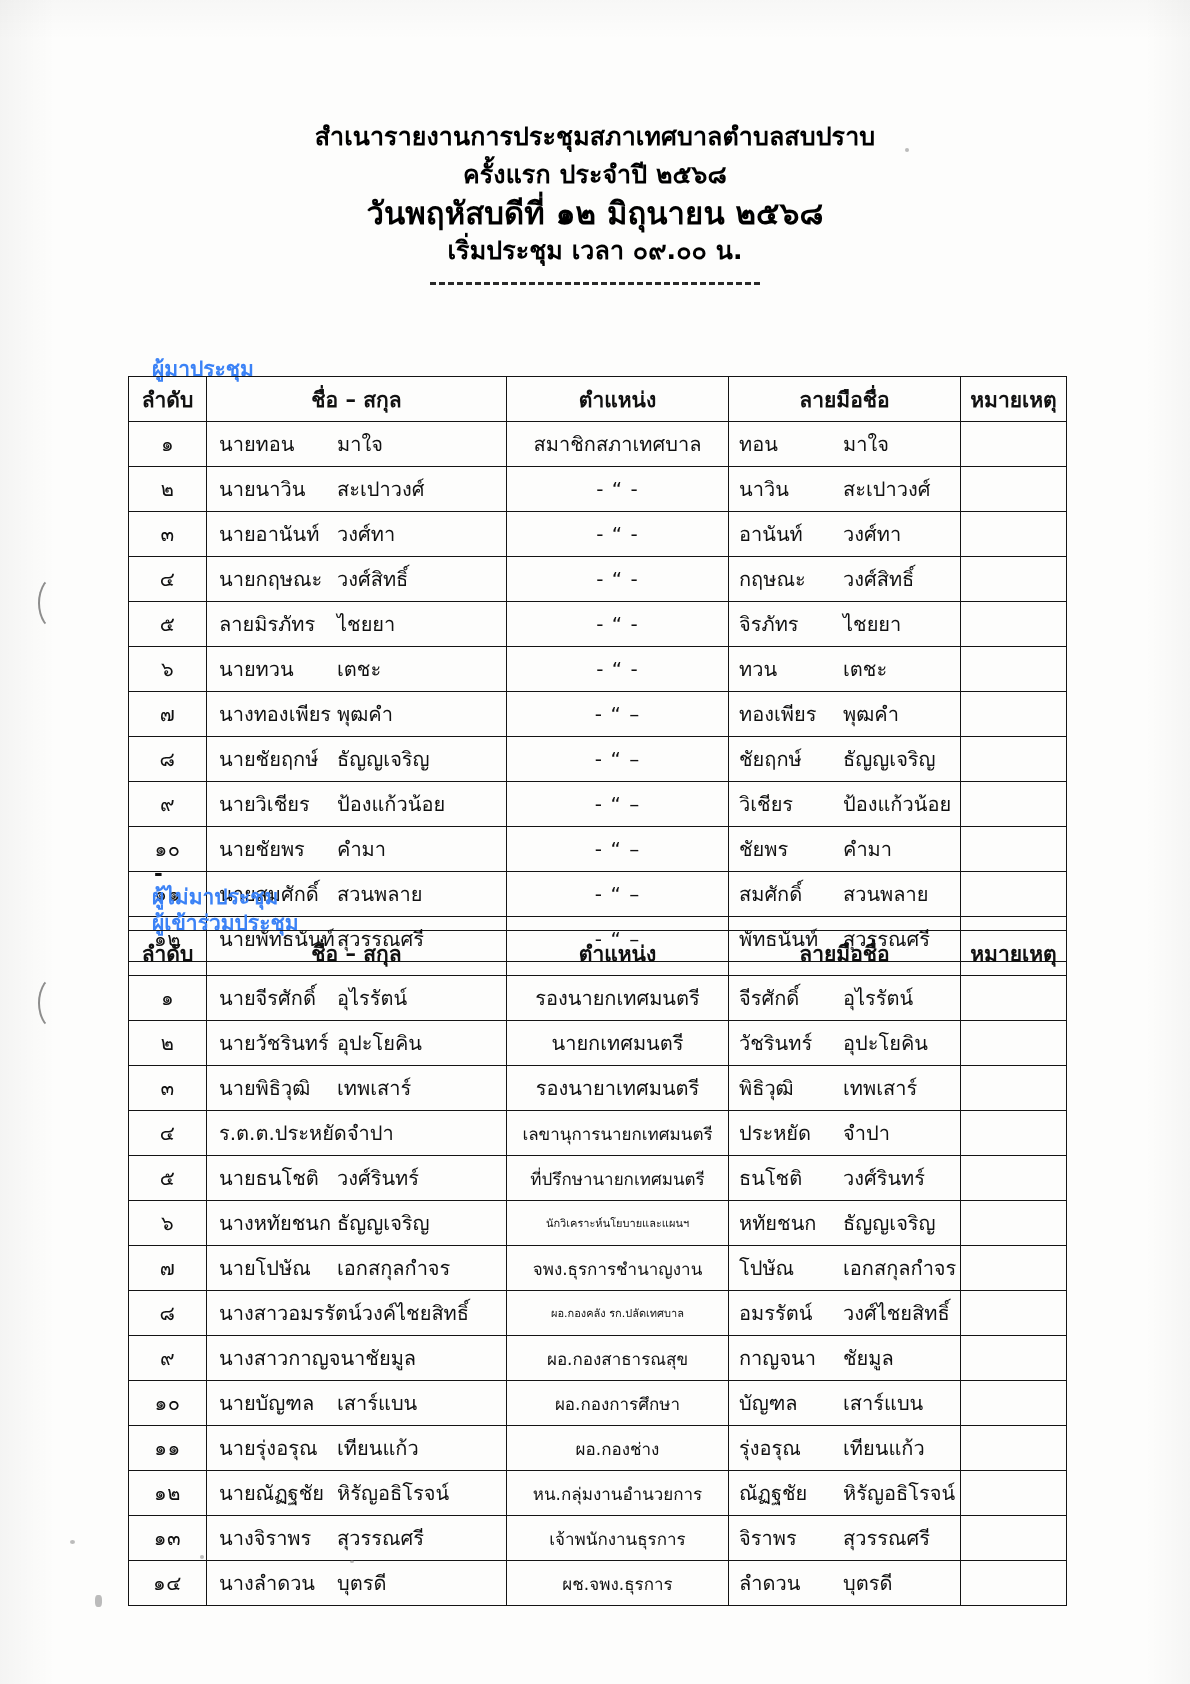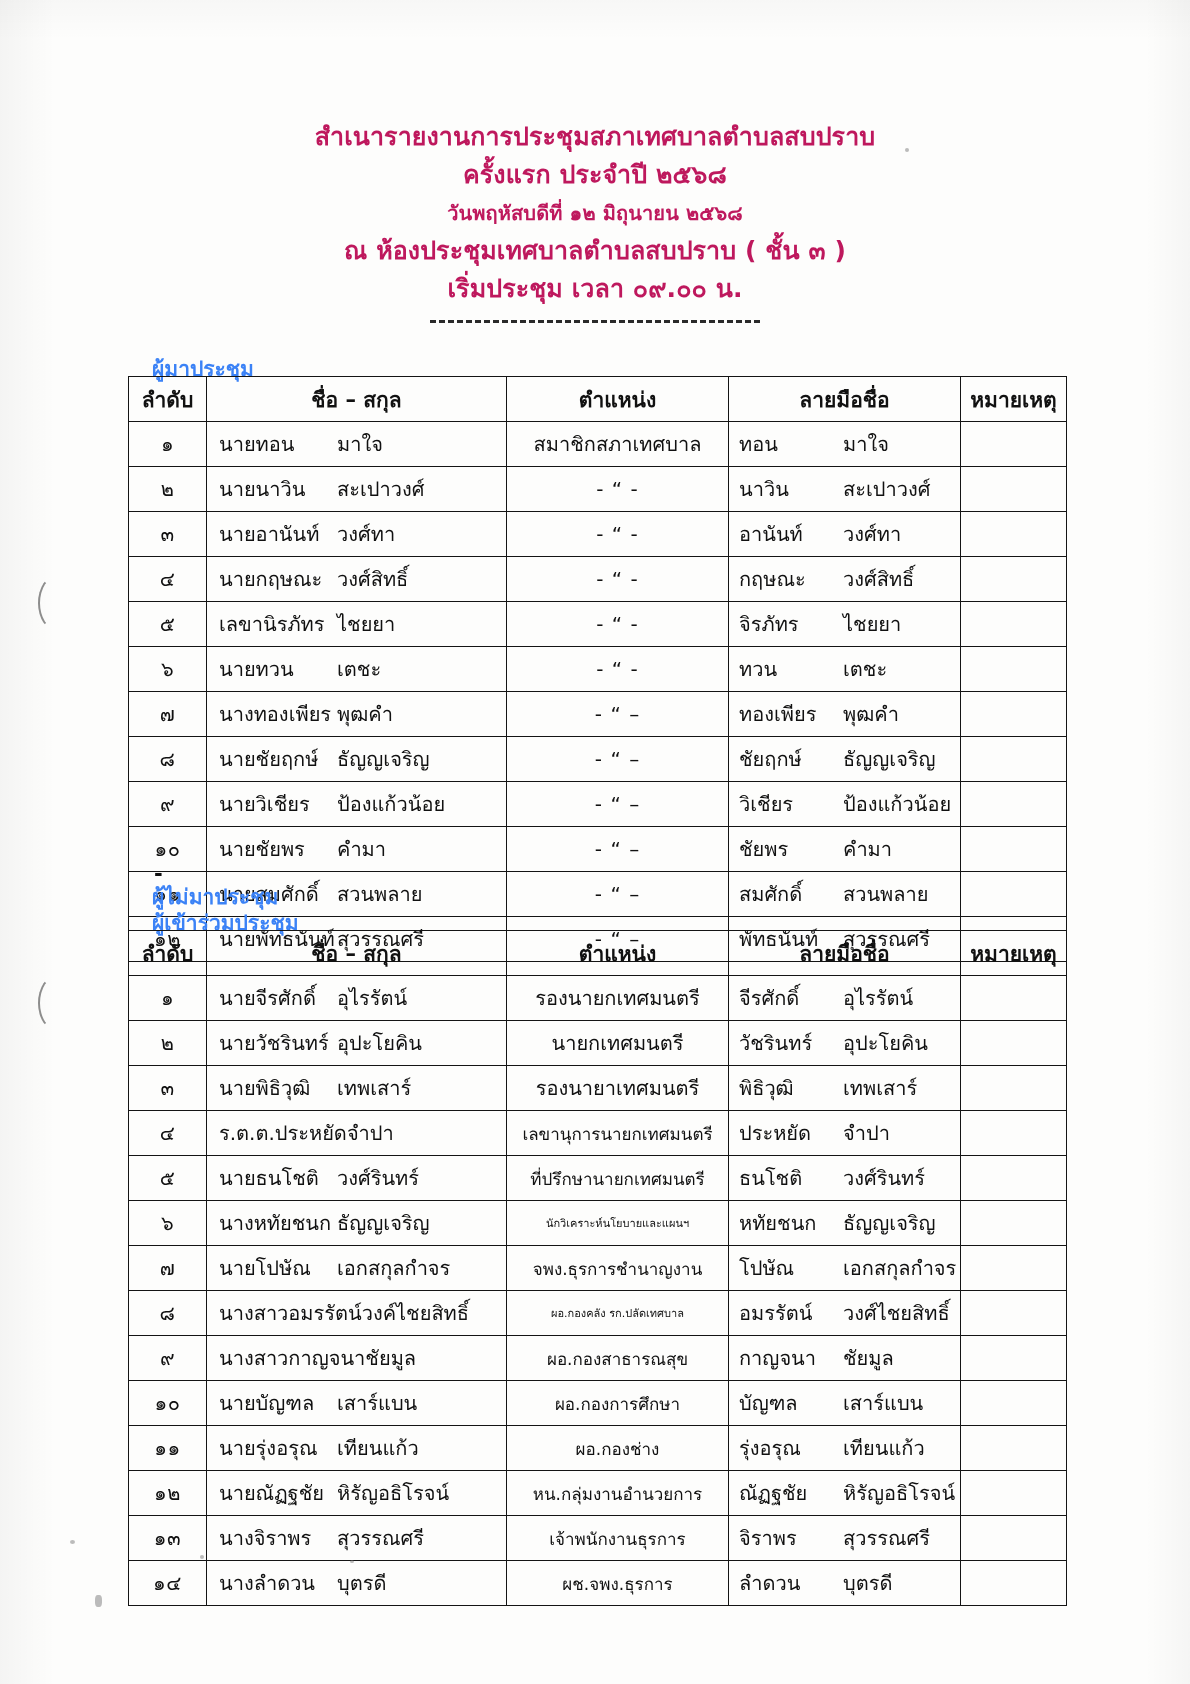--- a/index.html
+++ b/index.html
@@ -41,26 +41,26 @@
     left: 0;
     right: 0;
     top: 118px;
     text-align: center;
   }
   .doc-header .hline {
     font-size: 25px;
     line-height: 38px;
     font-weight: 700;
     letter-spacing: 0.1px;
-    color: #be185d;
+    color: #000000;
     white-space: nowrap;
   }
   .doc-header .hline.l1 { font-size: 25px; }
   .doc-header .hline.l2 { font-size: 25px; }
-  .doc-header .hline.l3 { font-size: 20px; }
+  .doc-header .hline.l3 { font-size: 31px; }
   .doc-header .hline.l4 { font-size: 25px; }
   .doc-header .hline.l5 { font-size: 25px; }
 
   .rule-dashes {
     margin: 12px auto 0;
     width: 330px;
     height: 0;
     border-top: 3px dashed #191919;
     opacity: 0.92;
   }
@@ -188,21 +188,20 @@
 <body>
 
 <div class="page">
 
   <div class="scan-tint"></div>
 
   <div class="doc-header">
     <div class="hline l1">สำเนารายงานการประชุมสภาเทศบาลตำบลสบปราบ</div>
     <div class="hline l2">ครั้งแรก ประจำปี ๒๕๖๘</div>
     <div class="hline l3">วันพฤหัสบดีที่ ๑๒ มิถุนายน ๒๕๖๘</div>
-    <div class="hline l4">ณ  ห้องประชุมเทศบาลตำบลสบปราบ ( ชั้น ๓ )</div>
     <div class="hline l5">เริ่มประชุม  เวลา  ๐๙.๐๐  น.</div>
     <div class="rule-dashes"></div>
   </div>
 
   <div class="section-caption" style="left:152px; top:352px;">ผู้มาประชุม</div>
 
   <div class="tbl-wrap" style="top:376px;">
     <table class="minutes">
       <colgroup>
         <col class="c-no">
@@ -286,21 +285,21 @@
                 <span class="first">กฤษณะ</span>
                 <span class="last">วงศ์สิทธิ์</span>
               </div>
             </td>
             <td class="cell-note"></td>
           </tr>
           <tr>
             <td class="cell-no">๕</td>
             <td>
               <div class="nm">
-                <span class="first">เลขานิรภัทร</span>
+                <span class="first">ลายมิรภัทร</span>
                 <span class="last">ไชยยา</span>
               </div>
             </td>
             <td class="cell-pos"><span class="ditto">- “ -</span></td>
             <td>
               <div class="sg">
                 <span class="first">จิรภัทร</span>
                 <span class="last">ไชยยา</span>
               </div>
             </td>

